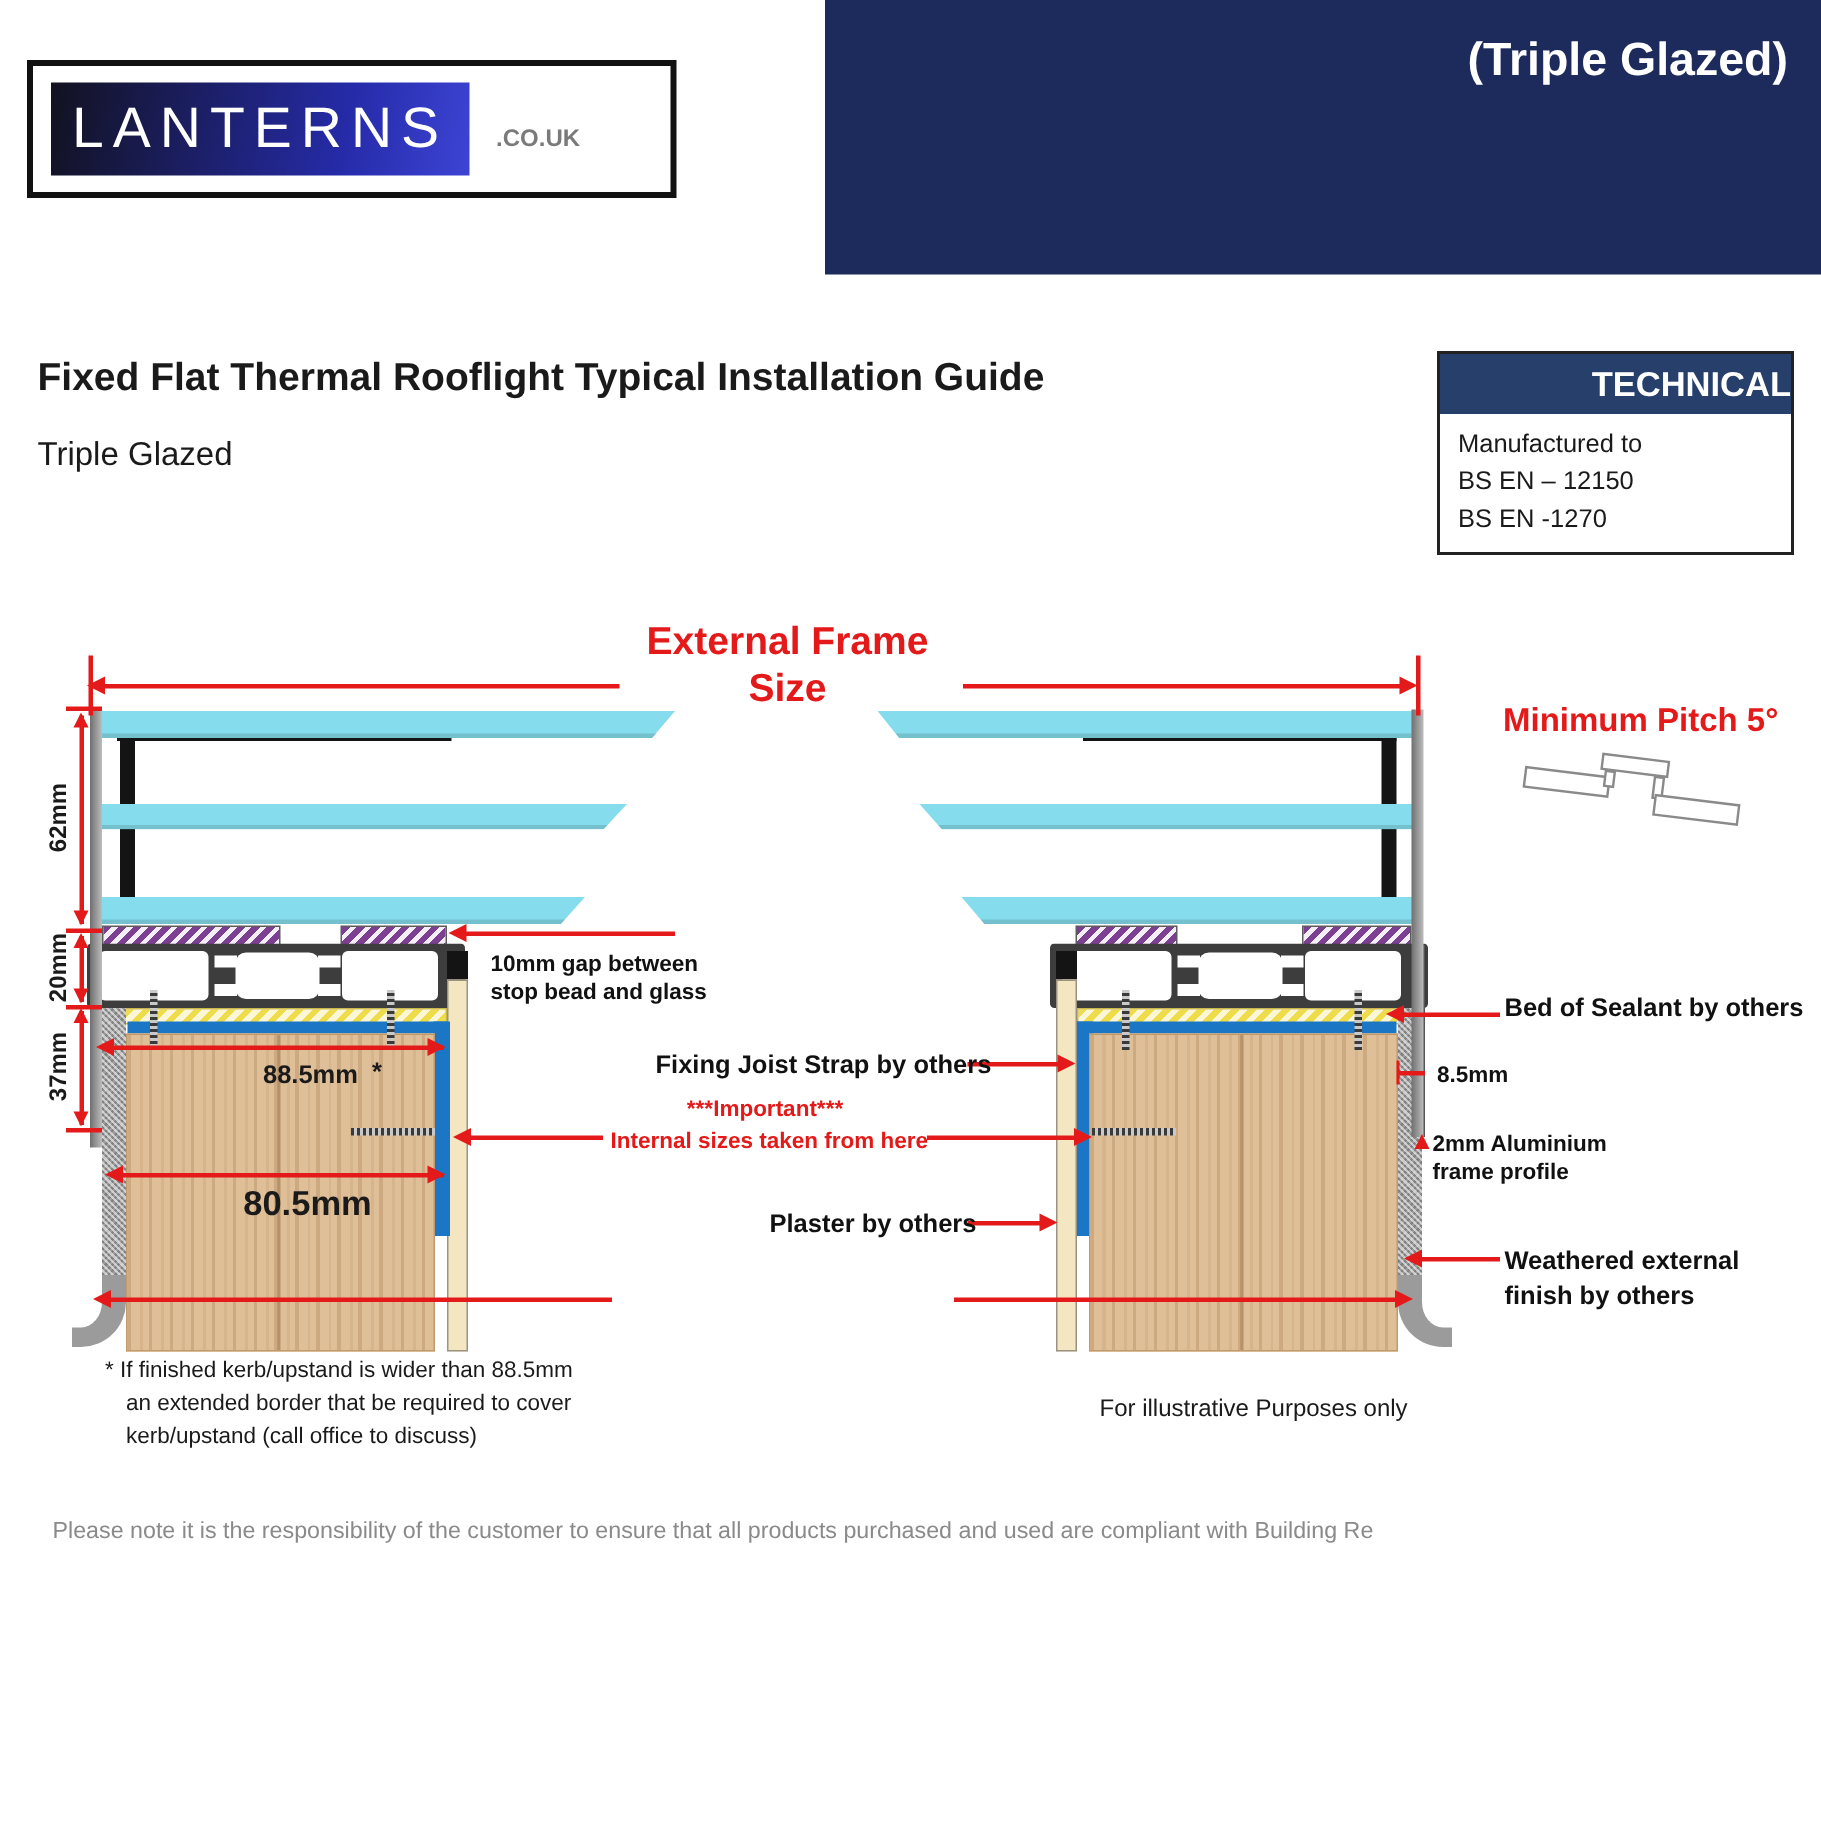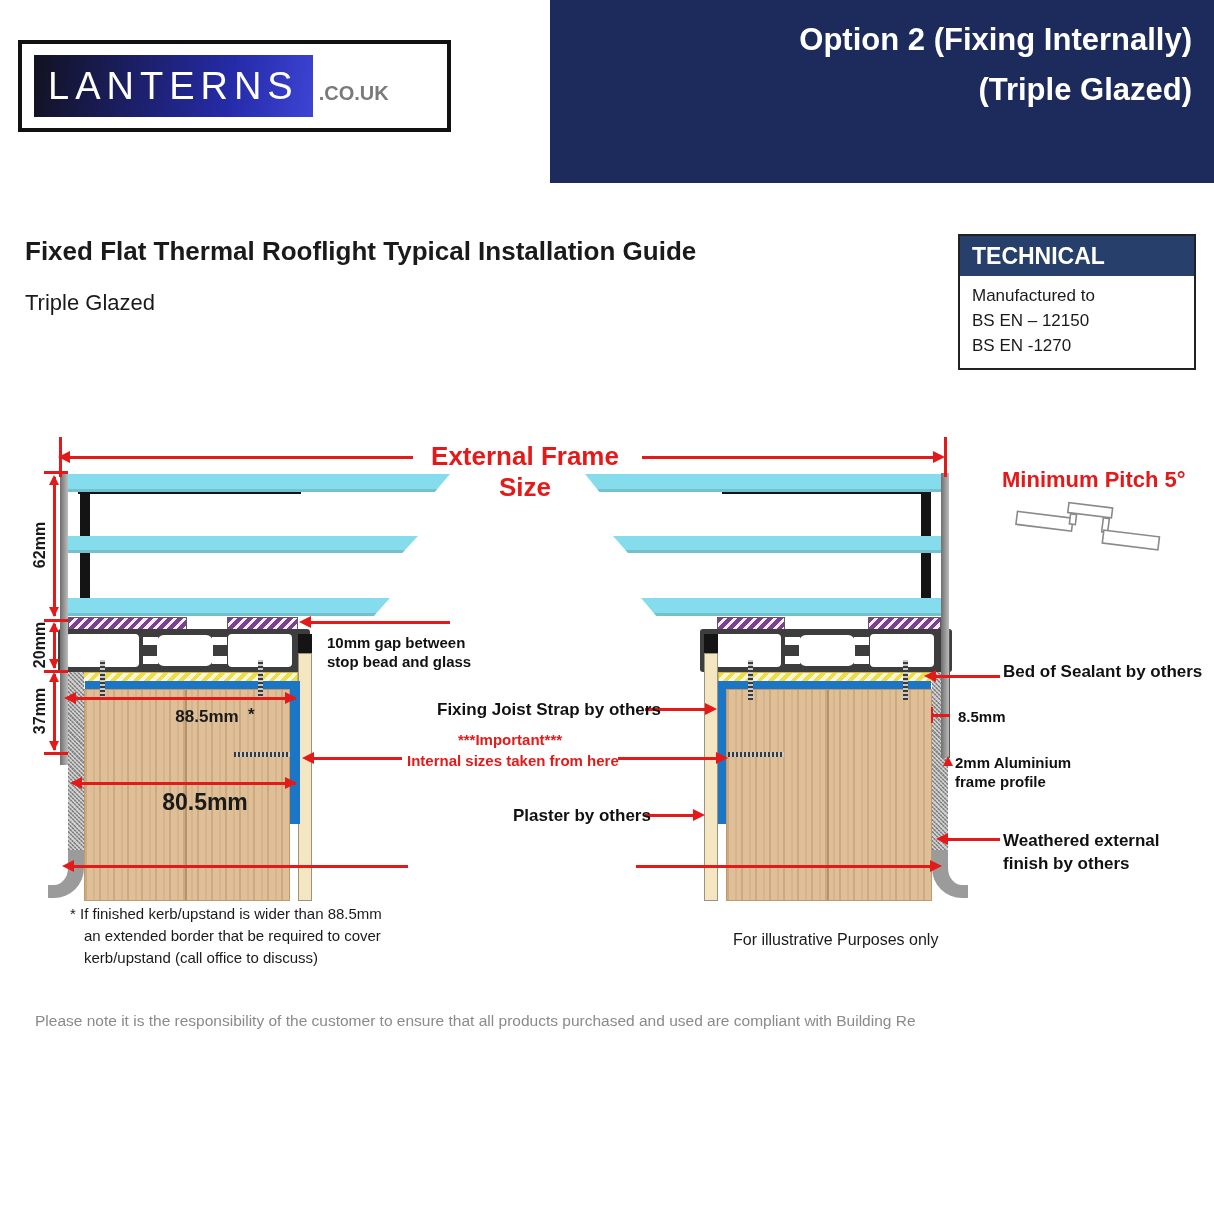--- a/index.html
+++ b/index.html
@@ -36,35 +36,34 @@
   
   #banner{left:550px;top:0;width:664px;height:183px;background:#1d2a5c;color:#fff;
           text-align:right;padding:15px 22px 0 0;box-sizing:border-box;font-size:31px;line-height:50px;font-weight:600;}
   
   #logo{left:18px;top:40px;width:433px;height:92px;border:4px solid #111;background:#fff;
         display:flex;align-items:center;padding:0 12px;box-sizing:border-box;}
   #logo .grad{background:linear-gradient(100deg,#121220 0%,#252ba8 70%,#3d44d4 100%);
         height:62px;display:flex;align-items:center;justify-content:center;padding:0 14px;}
   #logo .grad span{color:#fff;font-size:38px;letter-spacing:6px;font-weight:500;}
   #logo .direct{color:#0d0d0d;font-size:38px;font-weight:800;letter-spacing:1px;margin-left:6px;}
-  #logo .tld{color:#7a7a7a;font-size:20px;font-weight:bold;margin-left:6px;align-self:center;padding-top:14px;}
+  #logo .tld{color:#7a7a7a;font-size:16px;font-weight:bold;margin-left:18px;align-self:center;padding-top:14px;}
   
   #tech{left:958px;top:234px;width:234px;border:2px solid #222;background:#fff;}
-  #tech .th{background:#27406b;color:#fff;font-weight:bold;font-size:23px;line-height:40px;padding-left:12px;}
+  #tech .th{background:#27406b;color:#fff;font-weight:bold;font-size:23px;line-height:40px;padding-left:24px;text-align:right;}
   #tech .tb{font-size:17px;line-height:25px;padding:7px 12px 10px;}
   .lbl{font-weight:bold;font-size:17px;color:#111;}
   .lbl-sm{font-weight:bold;font-size:15px;color:#111;line-height:19px;}
 </style>
 </head>
 <body>
 
 <div id="page">
 
   <div id="banner" class="abs">
-    <div>Option 2 (Fixing Internally)</div>
     <div>(Triple Glazed)</div>
   </div>
 
   <div id="logo" class="abs">
     <div class="grad">
       <span>LANTERNS</span>
     </div>
     <span class="tld">.CO.UK</span>
   </div>
 
@@ -142,21 +141,21 @@
   <div class="abs wood" style="left:726px;top:689px;width:206px;height:212px;">
     <div style="position:absolute;left:49%;top:0;width:2px;height:100%;background:rgba(130,90,50,.45);"></div>
   </div>
   <div class="abs gray-stipple" style="left:932px;top:672px;width:16px;height:180px;"></div>
   <div class="abs foot-r" style="left:932px;top:850px;width:36px;height:48px;"></div>
   <div class="abs" style="left:946px;top:630px;width:4px;height:128px;background:#555;"></div>
   <div class="abs screw-v" style="left:748px;top:660px;width:5px;height:40px;"></div>
   <div class="abs screw-v" style="left:903px;top:660px;width:5px;height:40px;"></div>
   <div class="abs screw-h" style="left:728px;top:752px;width:56px;height:5px;"></div>
 
-  <div class="abs b redtxt ctr" style="left:405px;top:441px;width:240px;font-size:26px;z-index:10;">External Frame Size</div>
+  <div class="abs b redtxt ctr" style="left:405px;top:412px;width:240px;font-size:26px;z-index:10;">External Frame Size</div>
   <div class="abs dimv" style="left:59px;top:437px;height:40px;z-index:10;"></div>
   <div class="abs dimv" style="left:944px;top:437px;height:40px;z-index:10;"></div>
   <div class="abs dimline" style="left:66px;top:456px;width:347px;z-index:10;"></div>
   <div class="abs arr-l" style="left:58px;top:451px;z-index:10;"></div>
   <div class="abs dimline" style="left:642px;top:456px;width:293px;z-index:10;"></div>
   <div class="abs arr-r" style="left:933px;top:451px;z-index:10;"></div>
 
   <div class="abs red" style="left:44px;top:471px;width:24px;height:3px;z-index:10;"></div>
   <div class="abs red" style="left:44px;top:619px;width:24px;height:3px;z-index:10;"></div>
   <div class="abs red" style="left:44px;top:670px;width:24px;height:3px;z-index:10;"></div>

